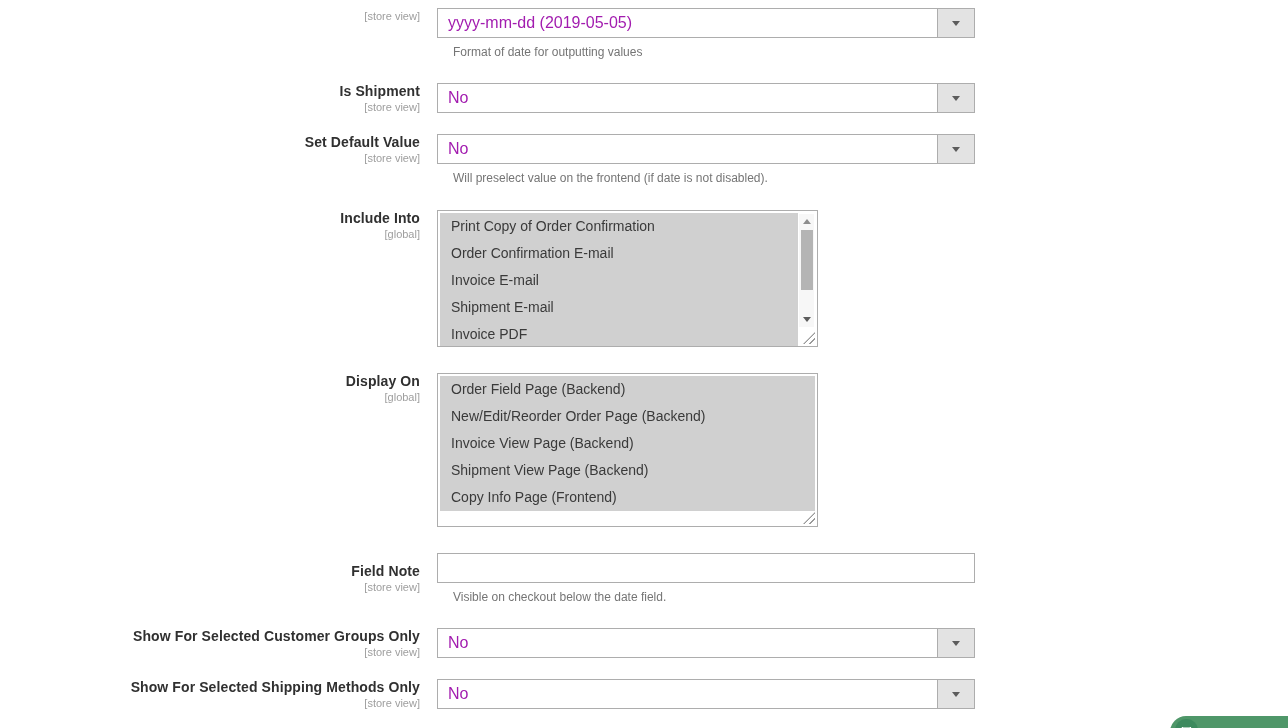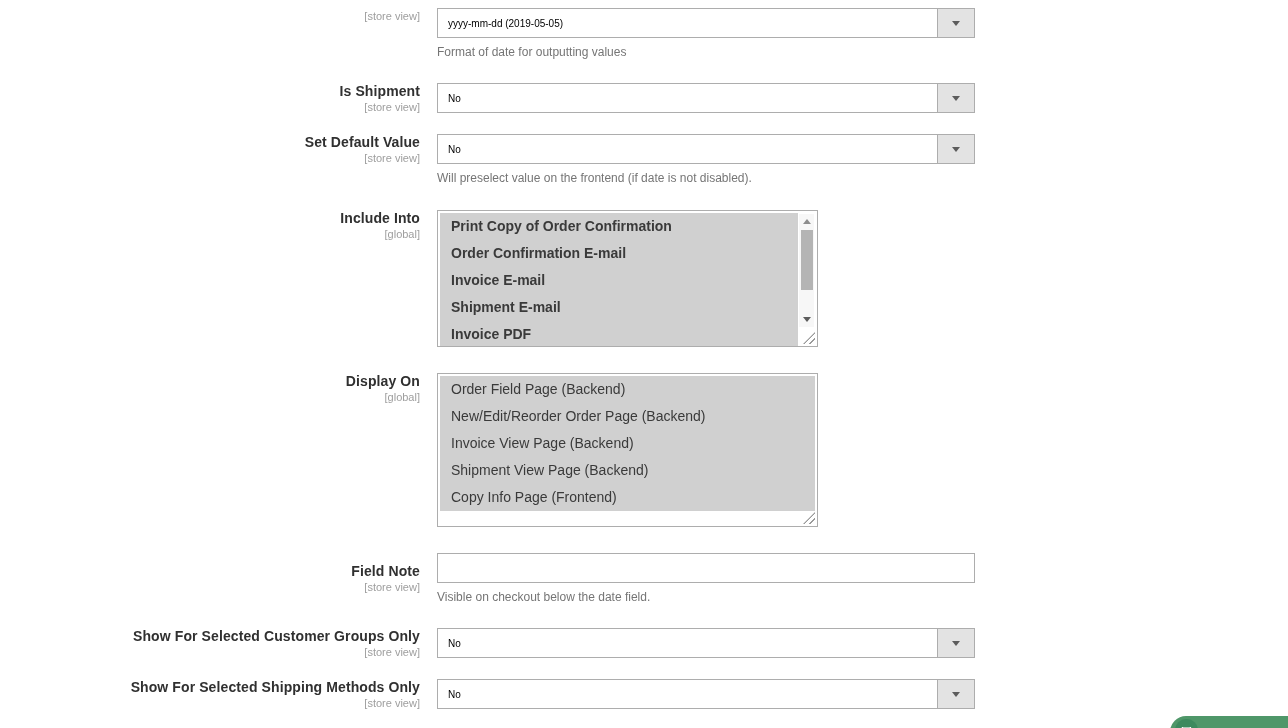--- a/index.html
+++ b/index.html
@@ -20,49 +20,49 @@
   .field-scope { font-size: 11px; color: #9e9e9e; line-height: 14px; margin-top: 1px; }
   .field-col { margin-left: 17px; }
 
   
   .select {
     width: 538px; height: 30px;
     border: 1px solid #adadad; background: #ffffff;
     display: flex; align-items: stretch; cursor: pointer;
   }
   .select-value {
-    flex: 1 1 auto; font-size: 10px; color: #000000;
+    flex: 1 1 auto; font-size: 16px; color: #a21caf;
     padding-left: 10px; display: flex; align-items: center;
     white-space: nowrap; overflow: hidden;
   }
   .select-arrow {
     flex: 0 0 37px; background: #e3e3e3; border-left: 1px solid #adadad;
     display: flex; align-items: center; justify-content: center;
   }
   .arrow-down {
     width: 0; height: 0;
     border-left: 4px solid transparent; border-right: 4px solid transparent;
     border-top: 5px solid #5c5c5c;
   }
-  .field-hint { font-size: 12px; color: #757575; margin-top: 7px; line-height: 14px; }
+  .field-hint { font-size: 12px; color: #757575; margin-top: 7px; line-height: 14px; margin-left: 16px; }
 
   
   .text-input {
     width: 538px; height: 30px;
     border: 1px solid #adadad; background: #ffffff;
     font-size: 14px; color: #303030; padding: 0 10px;
     font-family: "Liberation Sans", sans-serif; outline: none;
   }
 
   
   .multiselect {
     width: 381px; border: 1px solid #adadad; background: #ffffff;
     position: relative; padding: 2px; overflow: hidden;
   }
-  .multiselect.with-scrollbar .options { width: 358px; font-weight: bold; }
+  .multiselect.with-scrollbar .options { width: 358px; }
   .options { width: 375px; }
   .option {
     height: 27px; line-height: 27px; padding-left: 11px;
     background: #d0d0d0; font-size: 14px; color: #3a3a3a;
     white-space: nowrap; overflow: hidden; cursor: default;
   }
   .scrollbar {
     position: absolute; top: 3px; right: 3px; width: 15px; height: 113px;
     background: #f7f7f7;
     display: flex; flex-direction: column; align-items: center;

